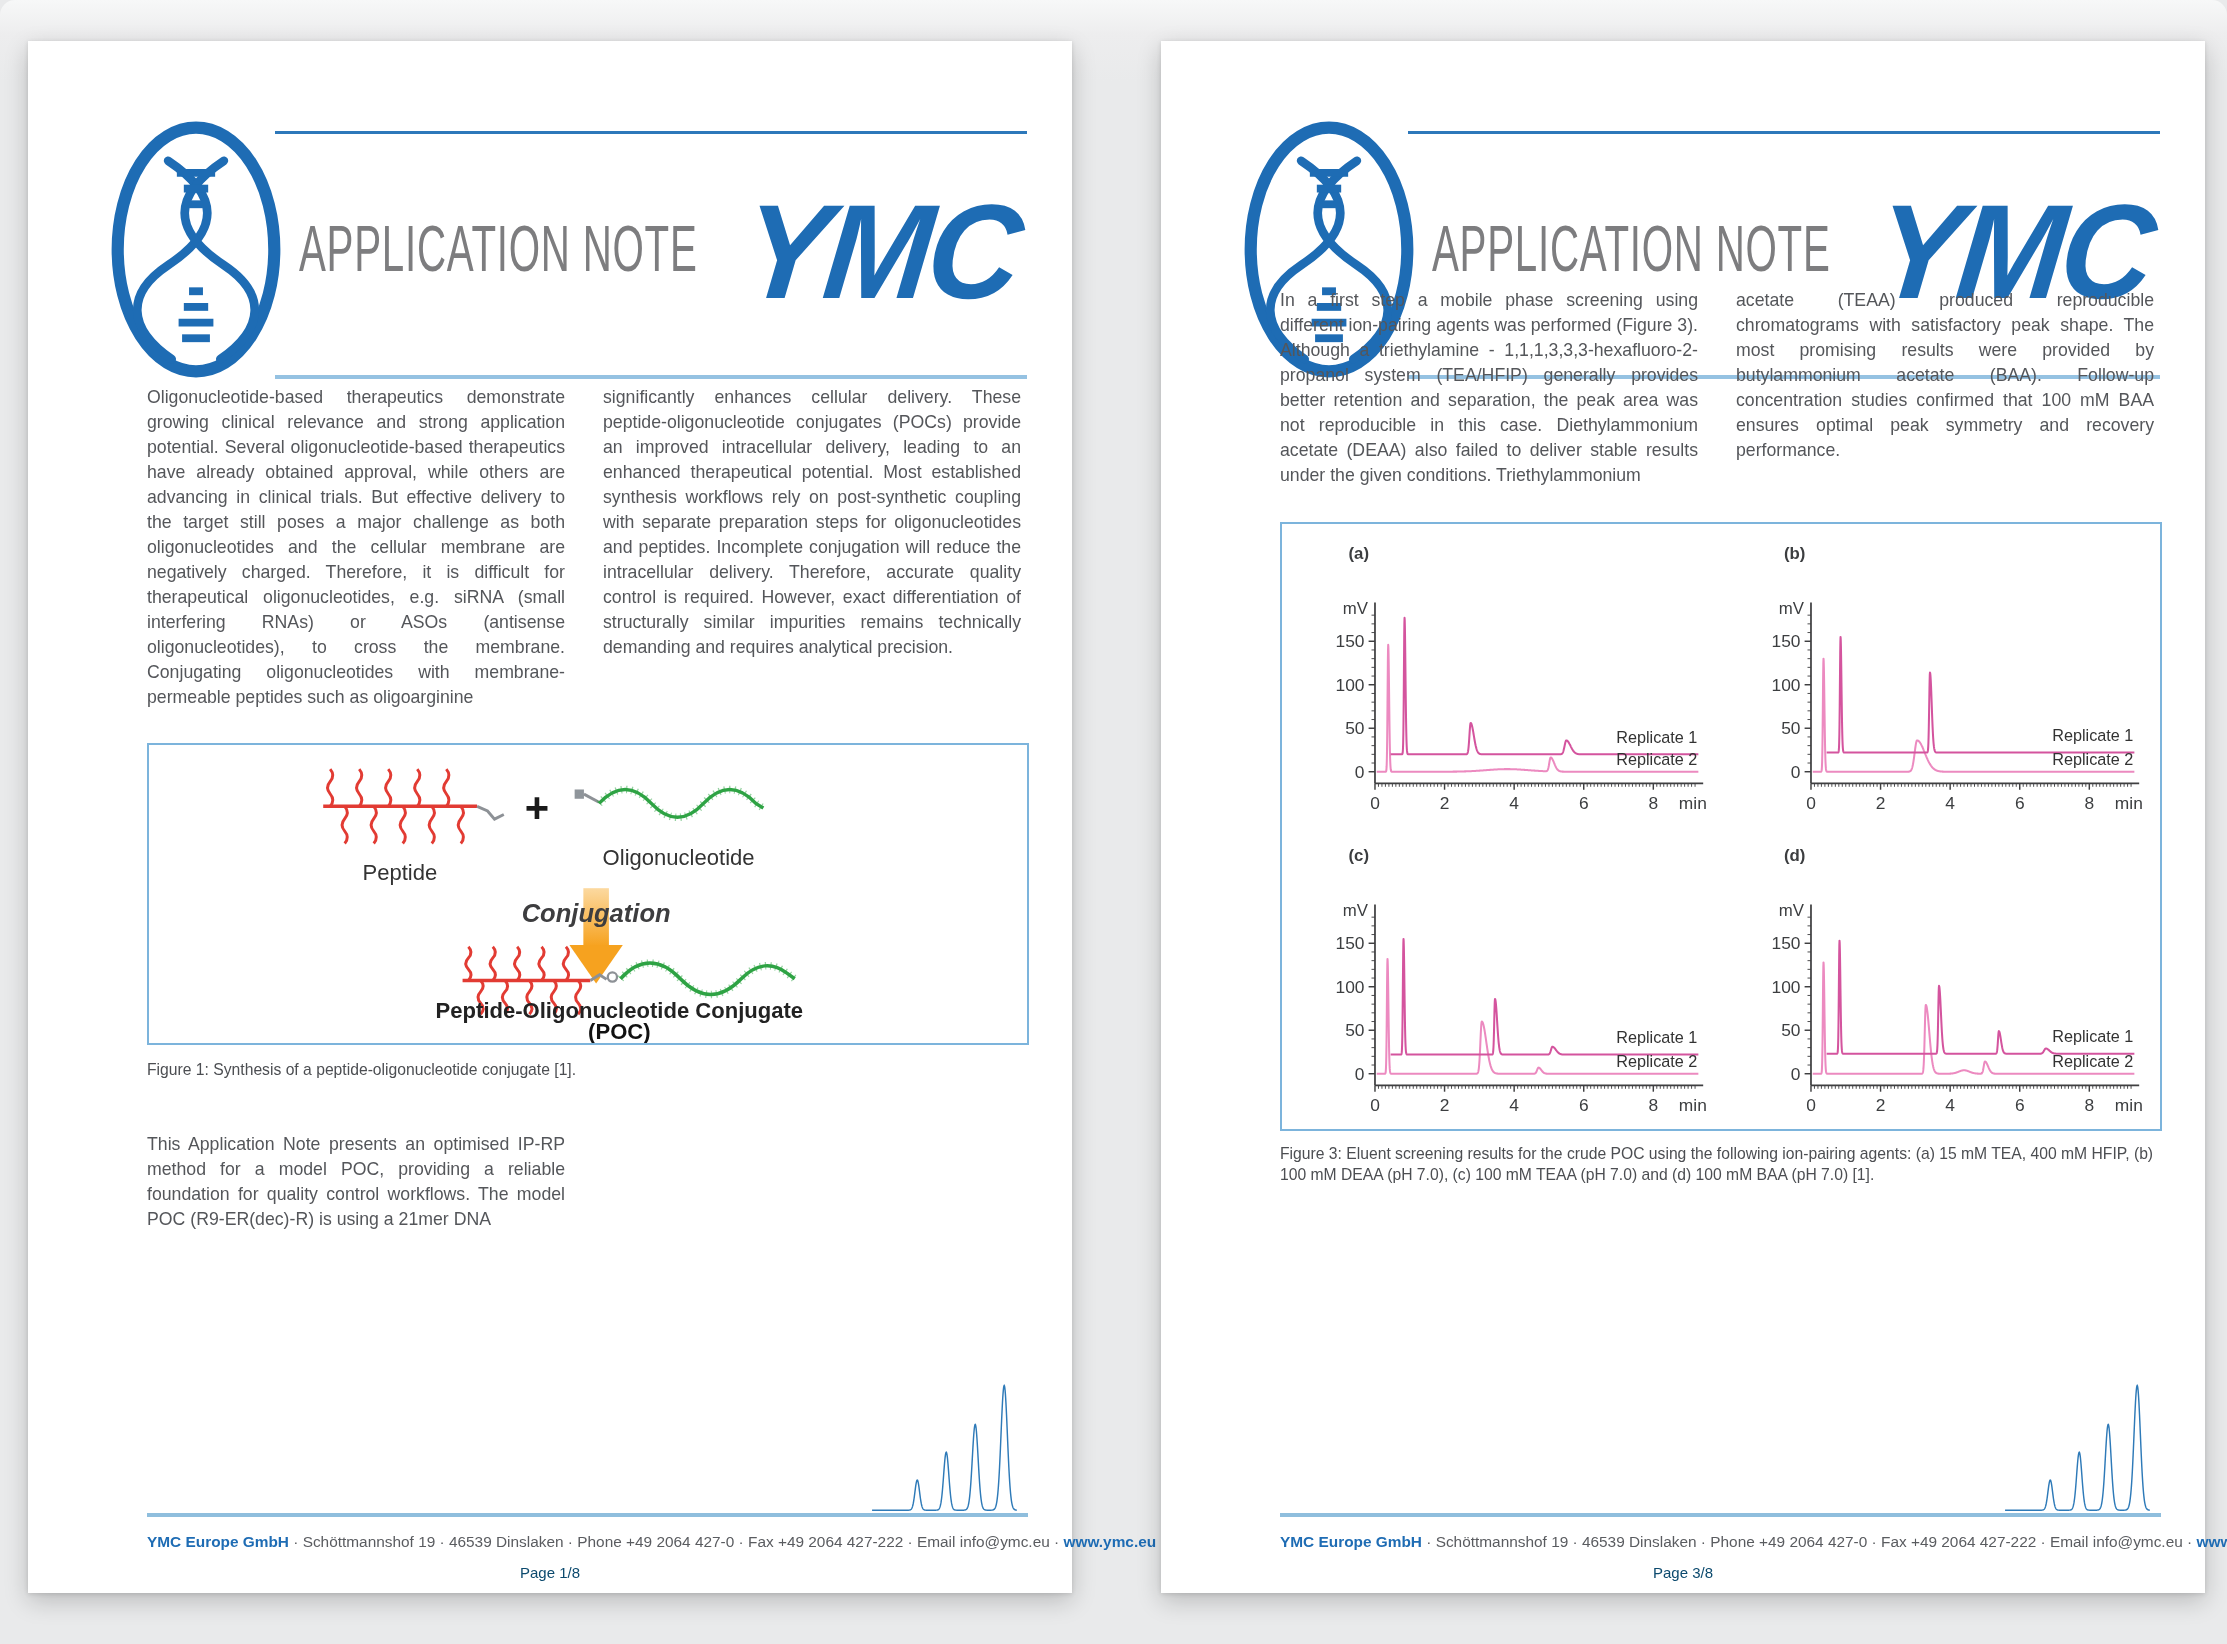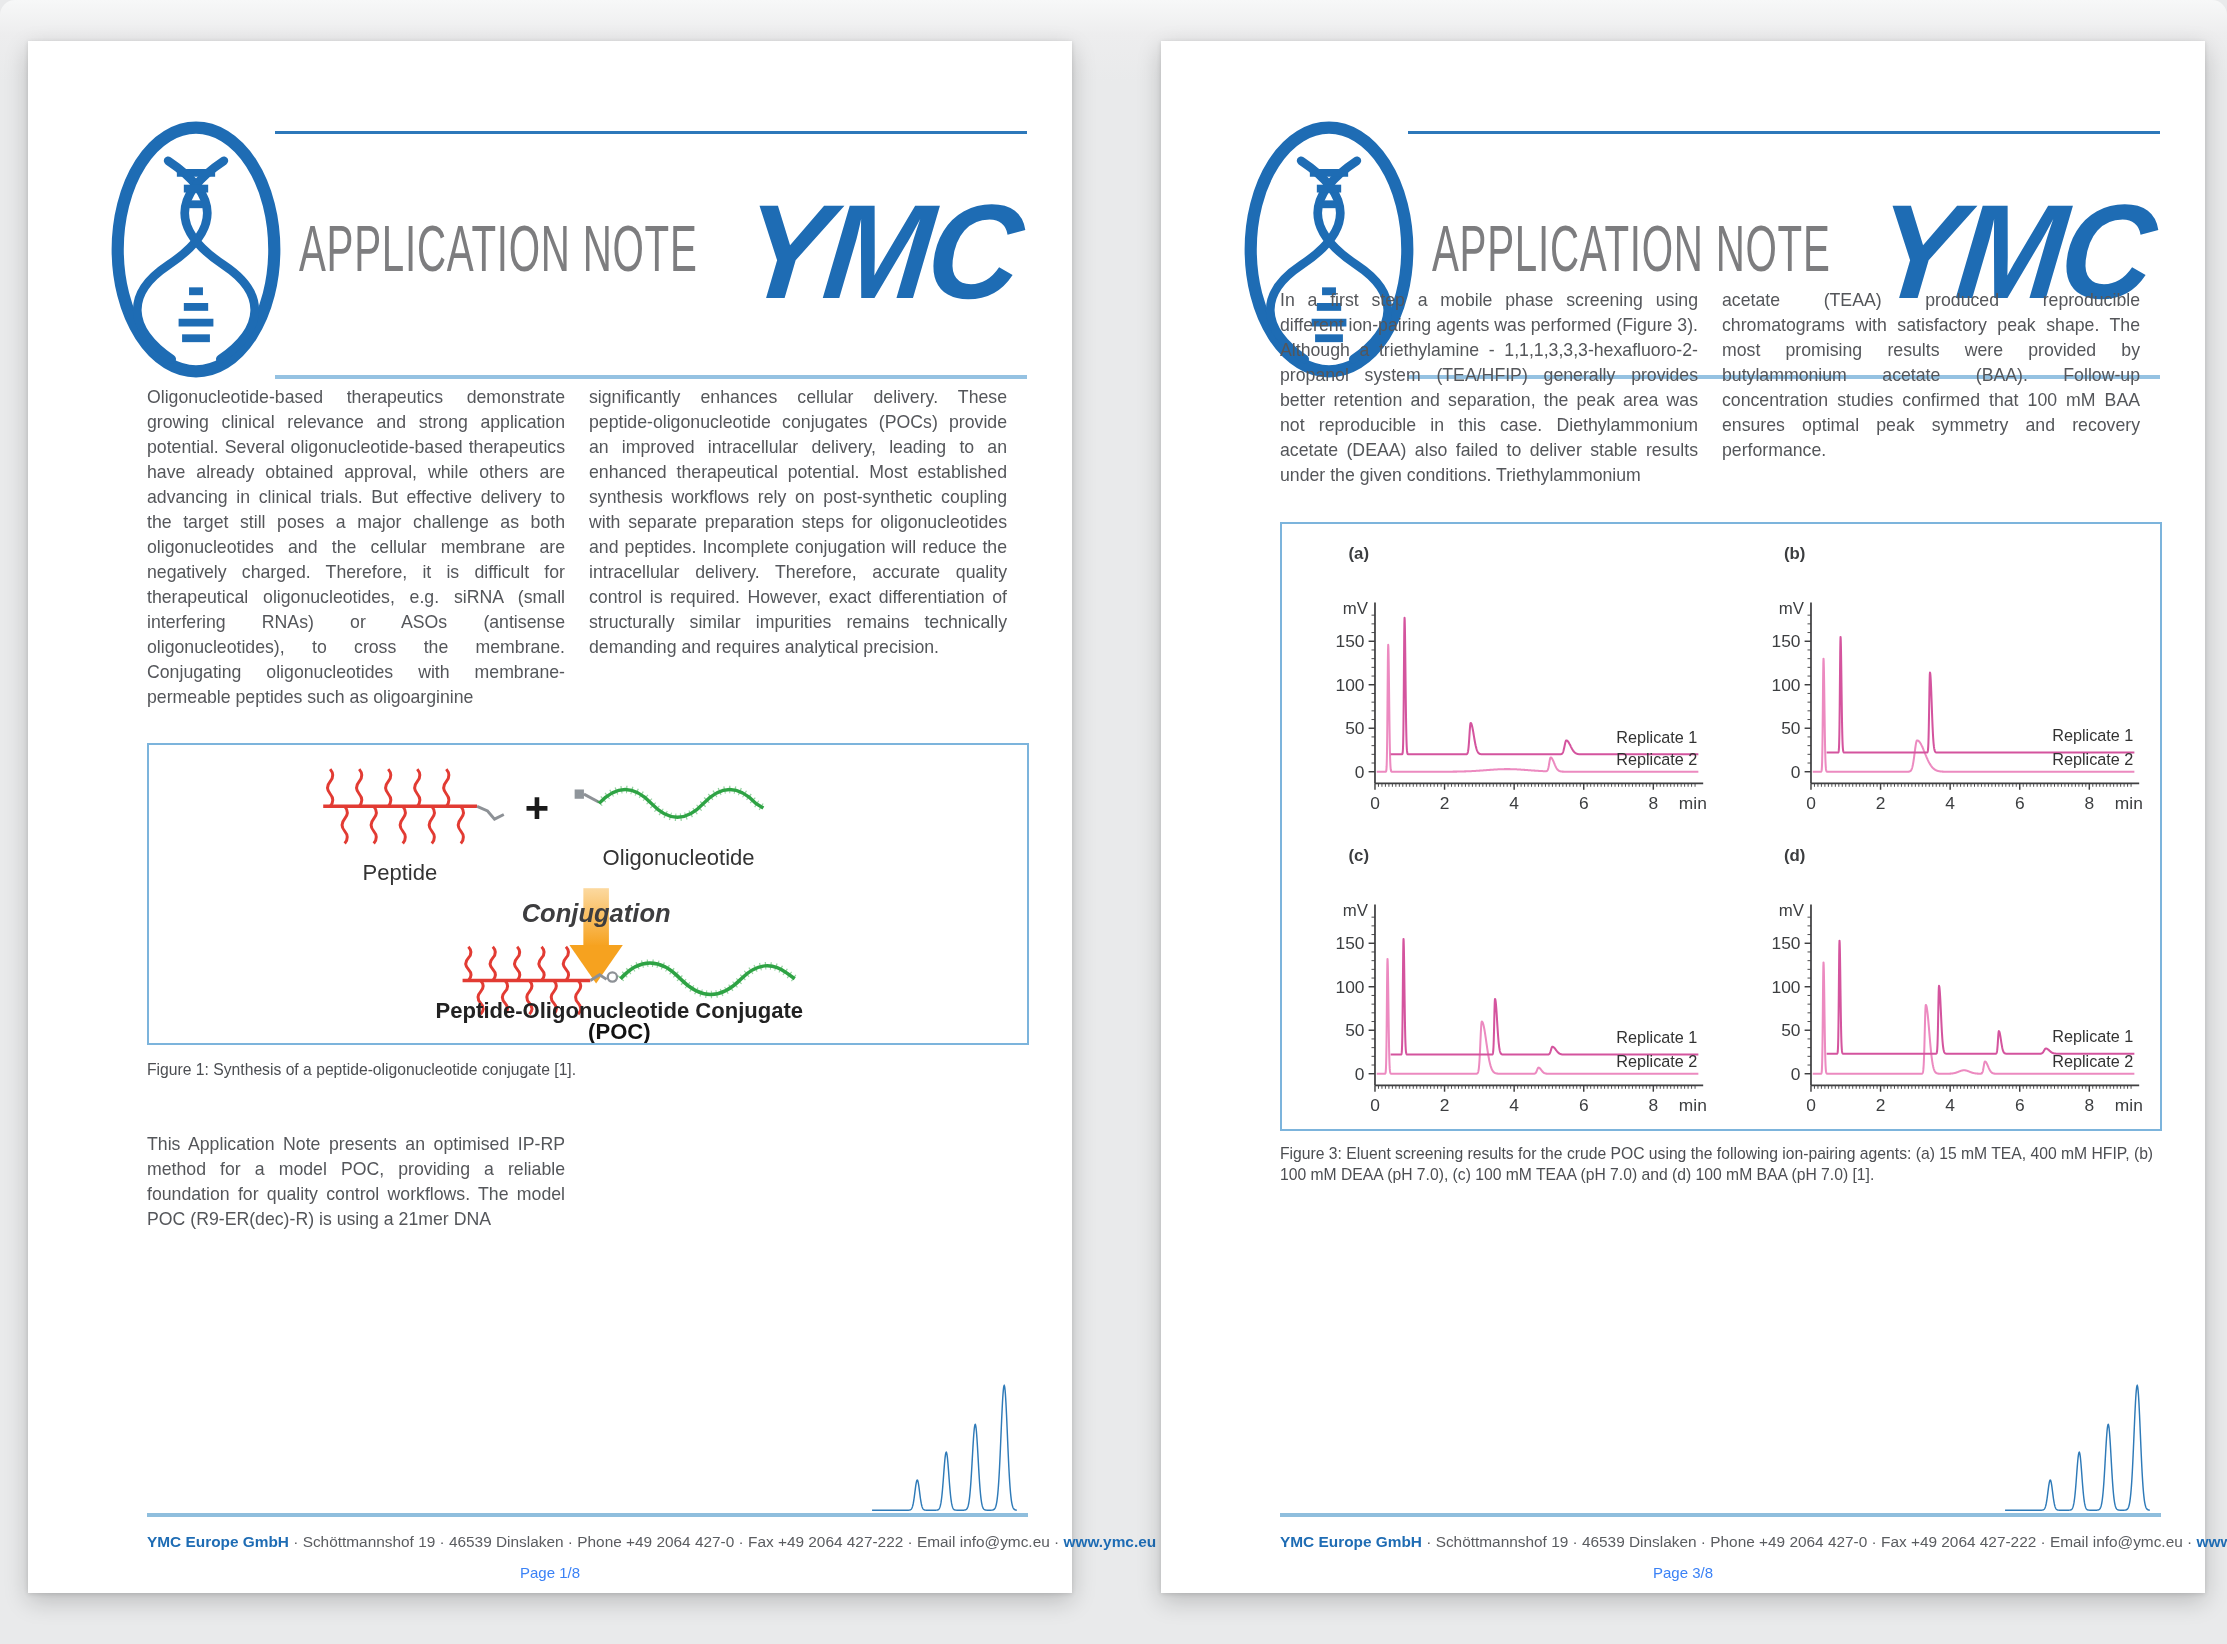--- a/index.html
+++ b/index.html
@@ -27,21 +27,21 @@
     transform:scaleX(0.62);transform-origin:left center;
   }
   .hdr-logo{
     position:absolute;right:55px;top:152px;font-size:129px;line-height:116px;
     font-weight:bold;font-style:italic;color:#1e6cb4;letter-spacing:-4.6px;
     transform:skewX(-6deg) scaleY(1.04);transform-origin:right center;
   }
 
   
   .doc-title{position:absolute;left:119px;top:273px;font-size:36px;line-height:46px;font-weight:bold;color:#1d1d1f;margin:0;}
-  .cols{position:absolute;left:119px;width:882px;display:flex;gap:24px;}
+  .cols{position:absolute;left:119px;width:882px;display:flex;gap:38px;}
   .cols p{
     margin:0;width:418px;font-size:17.7px;line-height:25px;color:#54565a;
     text-align:justify;
   }
   .intro{top:344px;}
   .body2{top:1091px;}
   .figbox{
     position:absolute;left:119px;border:2.3px solid #7cb4dc;background:#fff;box-sizing:border-box;
   }
   .fig1{top:702px;width:882px;height:302px;}
@@ -57,21 +57,21 @@
   #pa{left:5.8px;top:3.5px;} #pb{left:442px;top:3.5px;}
   #pc{left:5.8px;top:306px;} #pd{left:442px;top:306px;}
   .cap3{top:1102px;}
 
   
   .ft-line{position:absolute;left:119px;right:44px;top:1472px;height:3.5px;background:#8fbedd;}
   .ft-icon{position:absolute;right:55px;top:1333px;width:145px;height:142px;}
   .ft-icon svg{width:100%;height:100%;display:block;}
   .ft-text{position:absolute;left:119px;right:44px;top:1492px;font-size:15.4px;color:#5a5c60;white-space:nowrap;text-align:center;}
   .ft-text .co,.ft-text .web{color:#1e6cb4;font-weight:bold;}
-  .ft-page{position:absolute;left:0;right:0;top:1523px;text-align:center;font-size:15px;color:#3b82f6;}
+  .ft-page{position:absolute;left:0;right:0;top:1523px;text-align:center;font-size:15px;color:#0c4a6e;}
 
   
   text{font-family:"Liberation Sans",sans-serif;}
   .tick{font-size:30px;fill:#3c3e40;}
   .axlbl{font-size:29px;fill:#3c3e40;}
   .replbl{font-size:28px;fill:#333;}
   .figlbl{font-size:38px;fill:#333;}
 </style>
 </head>
 <body>

